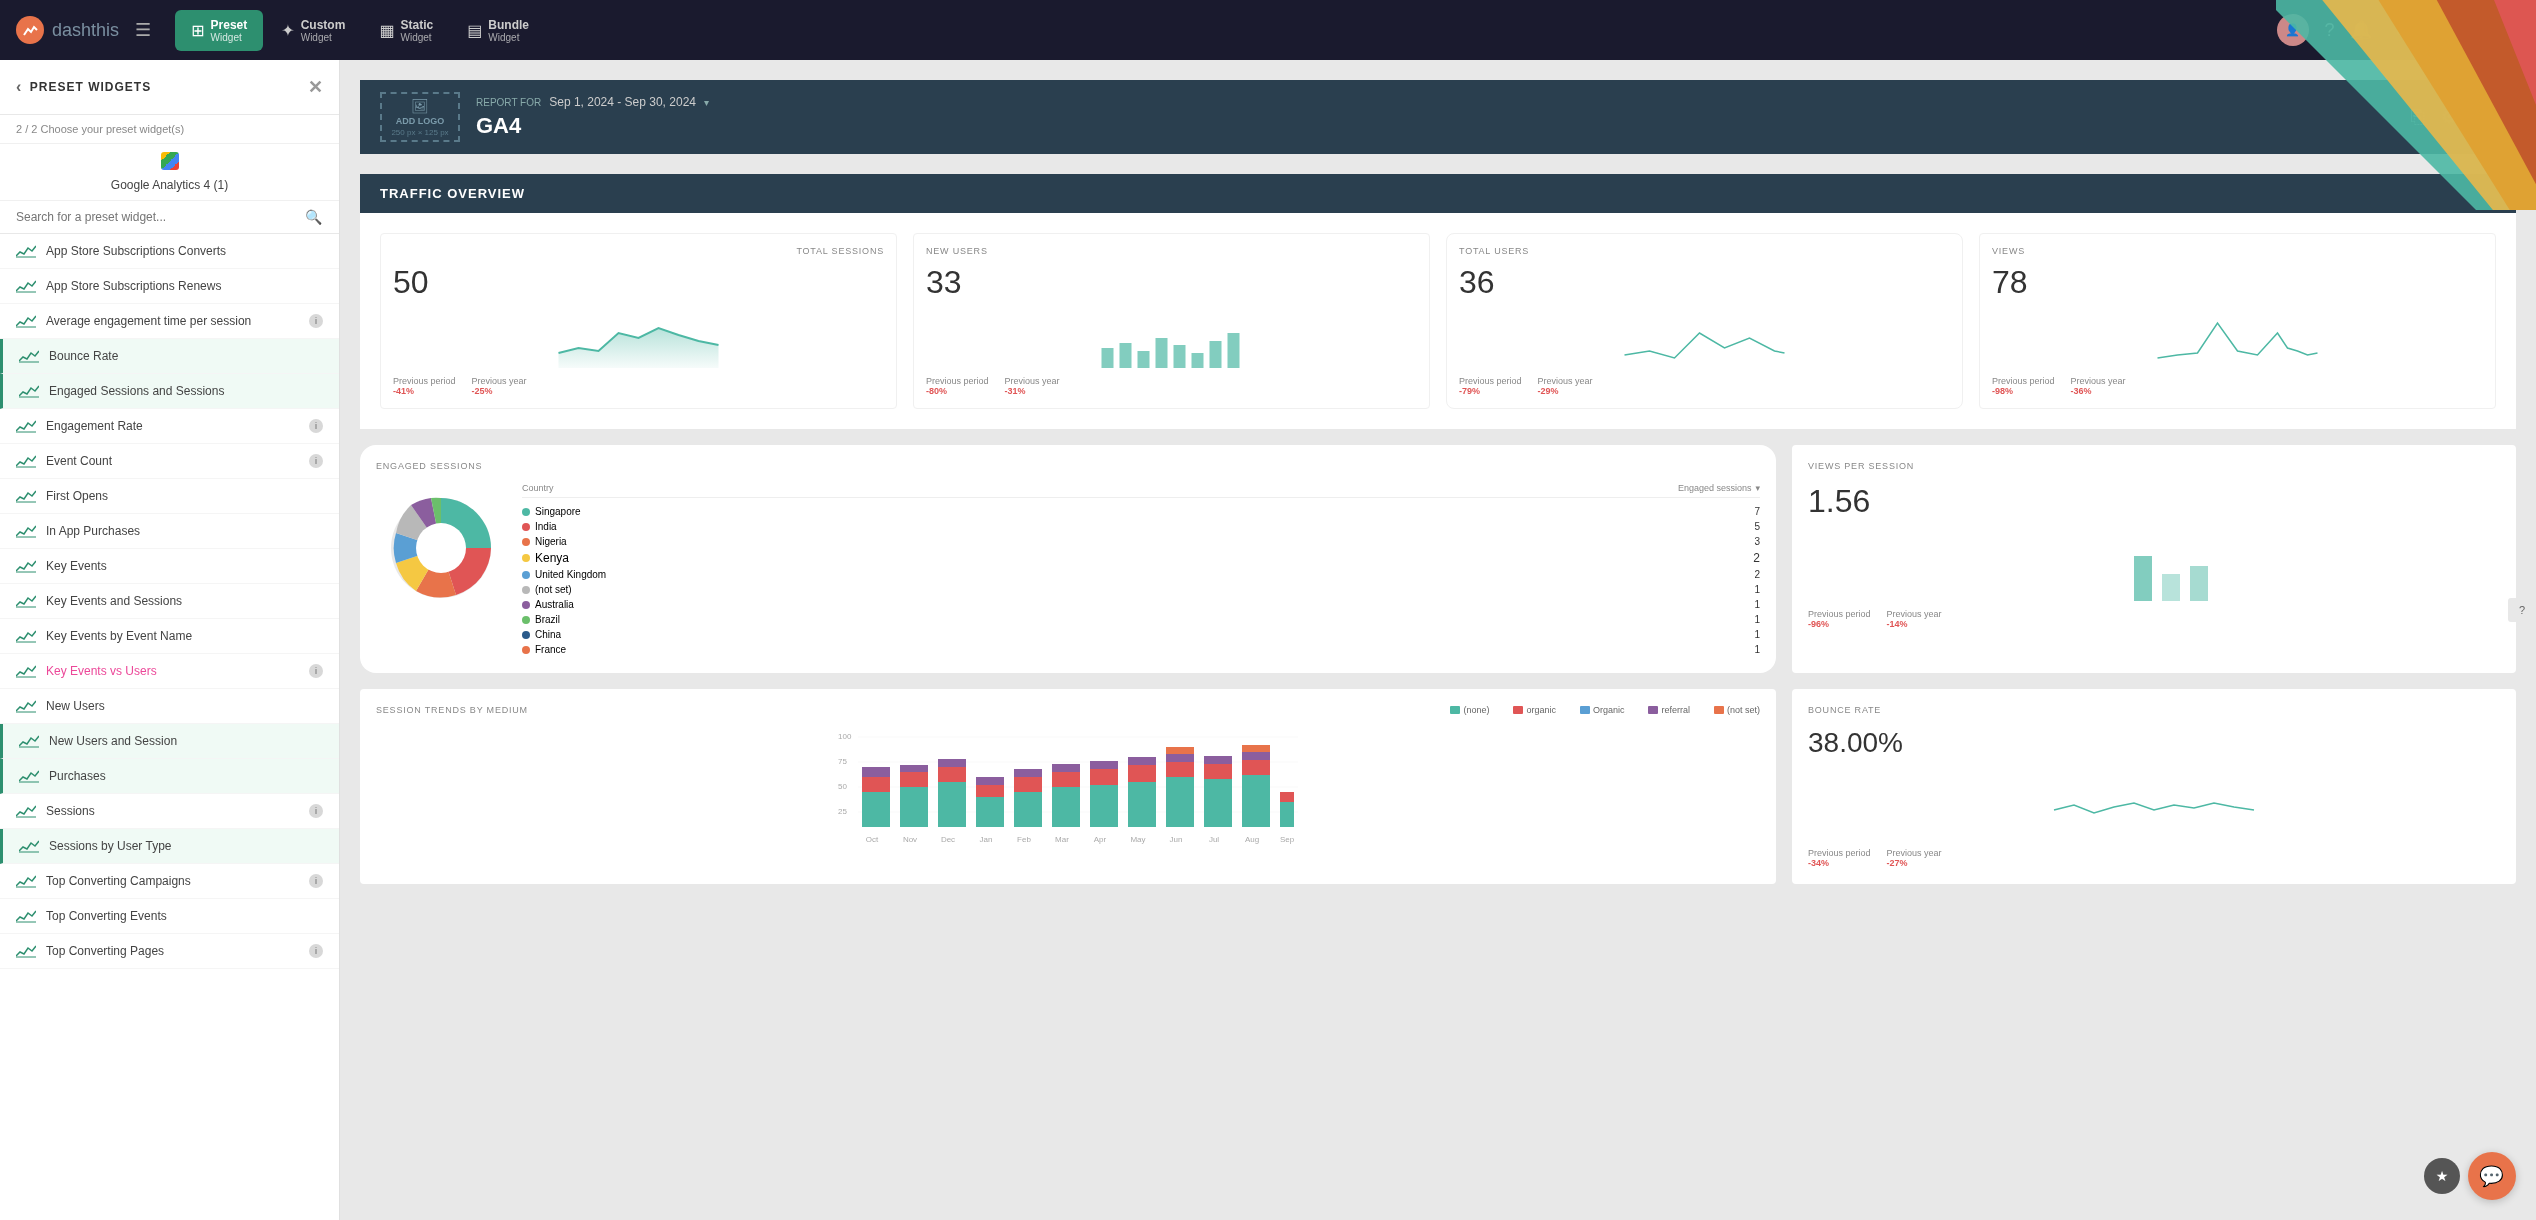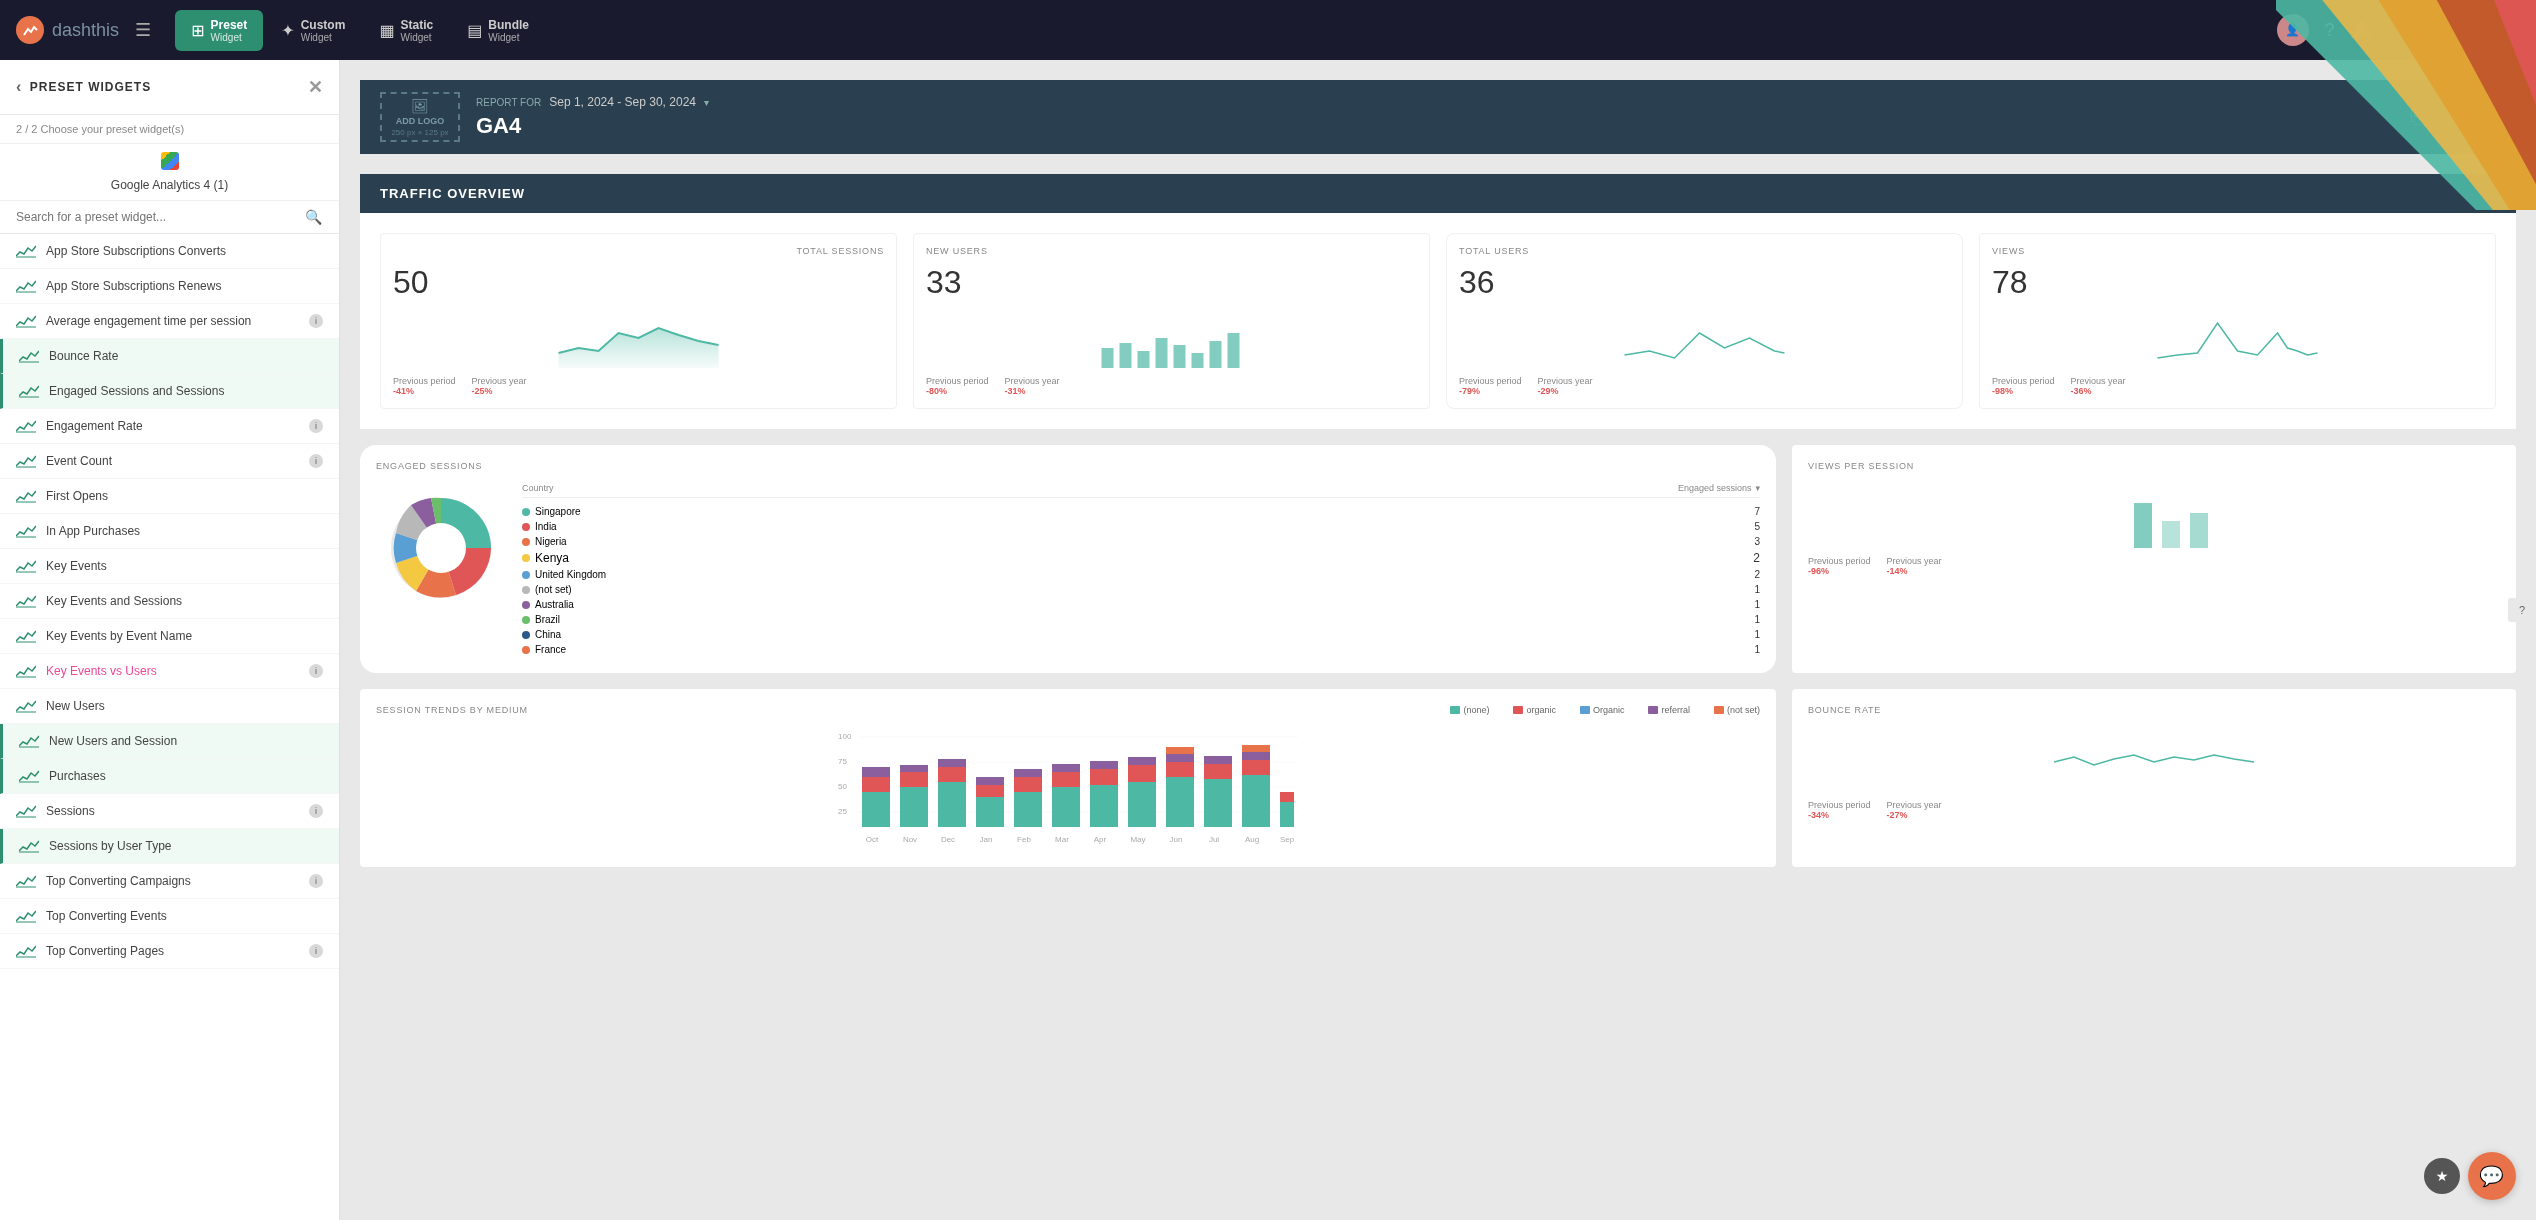--- a/index.html
+++ b/index.html
@@ -744,20 +744,21 @@
                   </div>
                   <span style="font-weight: 500; color: rgb(51, 51, 51);">1</span>
                 </div>
               </div>
           </div>
         </div>
       </div>
 
       <div style="flex:1;background:#fff;padding:16px;border-radius:4px;">
         <div style="font-size:9px;color:#888;letter-spacing:0.8px;text-transform:uppercase;margin-bottom:12px;">VIEWS PER SESSION</div>
+        <div style="font-size:32px;font-weight:300;color:#333;margin-bottom:16px;">1.56</div>
         <svg width="100%" height="65" viewBox="0 0 200 65">
           <rect x="80" y="20" width="18" height="45" fill="#4db8a4" opacity="0.7"></rect>
           <rect x="108" y="38" width="18" height="27" fill="#4db8a4" opacity="0.4"></rect>
           <rect x="136" y="30" width="18" height="35" fill="#4db8a4" opacity="0.5"></rect>
         </svg>
         <div style="display:flex;gap:16px;font-size:9px;margin-top:4px;">
           <div>
               <div style="color:#888;">Previous period</div>
               <div style="color:#e05555;font-weight:600;">-96%</div>
             </div>
@@ -869,20 +870,21 @@
           <text x="300" y="115" font-size="8" fill="#aaa" text-anchor="middle">May</text>
           <text x="338" y="115" font-size="8" fill="#aaa" text-anchor="middle">Jun</text>
           <text x="376" y="115" font-size="8" fill="#aaa" text-anchor="middle">Jul</text>
           <text x="414" y="115" font-size="8" fill="#aaa" text-anchor="middle">Aug</text>
           <text x="449" y="115" font-size="8" fill="#aaa" text-anchor="middle">Sep</text>
         </svg>
       </div>
 
       <div style="flex:1;background:#fff;padding:16px;border-radius:4px;">
         <div style="font-size:9px;color:#888;letter-spacing:0.8px;text-transform:uppercase;margin-bottom:12px;">BOUNCE RATE</div>
+        <div style="font-size:28px;font-weight:300;color:#333;margin-bottom:16px;">38.00%</div>
         <svg width="100%" height="65" viewBox="0 0 200 65">
           <path d="M0,35 L20,30 L40,38 L60,32 L80,28 L100,35 L120,30 L140,33 L160,28 L180,32 L200,35" fill="none" stroke="#4db8a4" stroke-width="1.5"></path>
         </svg>
         <div style="display:flex;gap:16px;font-size:9px;margin-top:4px;">
           <div>
               <div style="color:#888;">Previous period</div>
               <div style="color:#e05555;font-weight:600;">-34%</div>
             </div>
           <div>
               <div style="color:#888;">Previous year</div>

